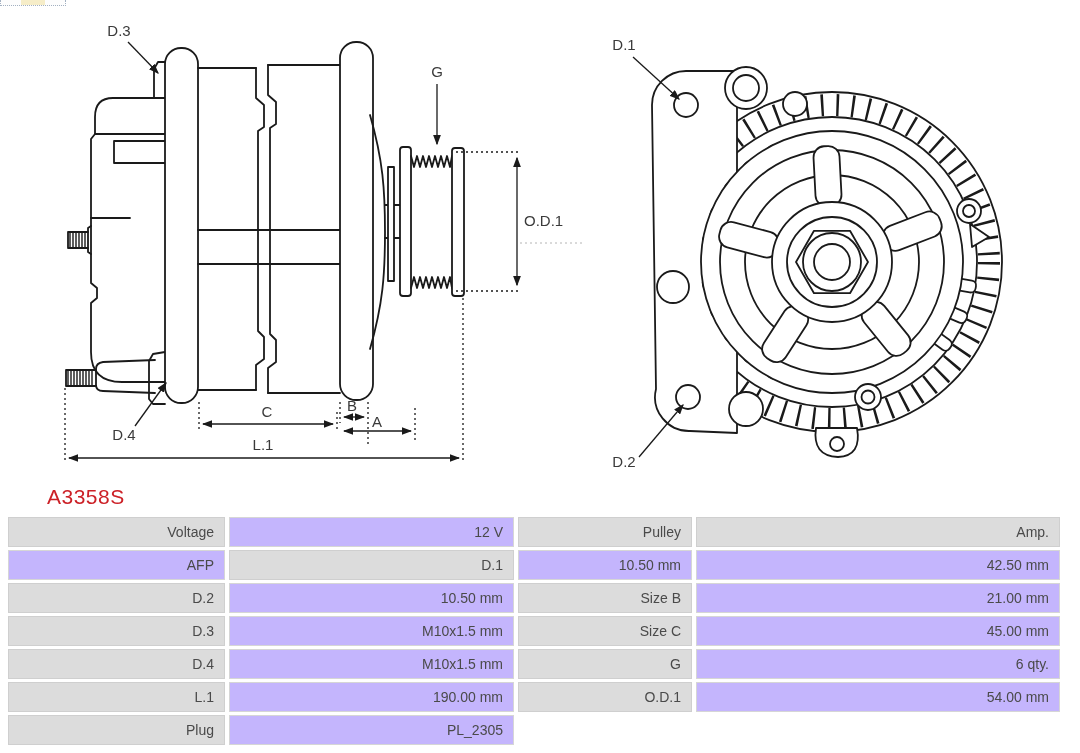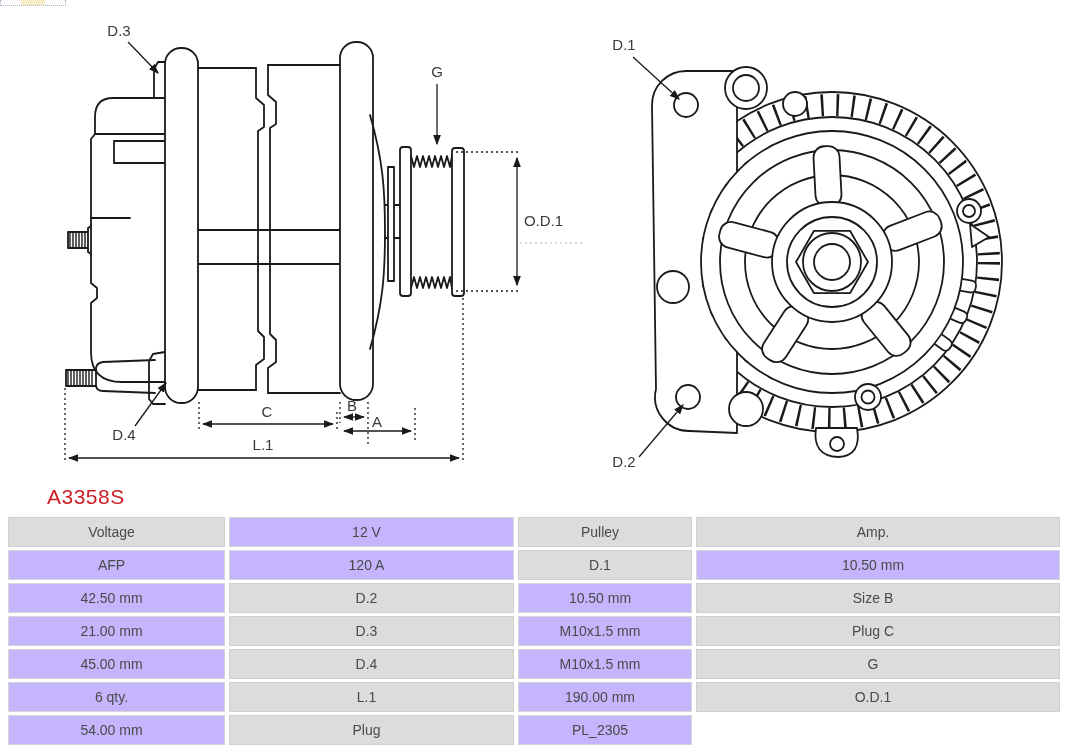--- a/index.html
+++ b/index.html
@@ -7,21 +7,21 @@
          font-family:"Liberation Sans", sans-serif;}
   .corner-artifact{position:absolute;left:0;top:0;width:66px;height:6px;
     border:1px dotted #a3b1c2;border-top:none;box-sizing:border-box;background:#fdfdfd;}
   .corner-artifact .strip{position:absolute;left:20px;top:0;width:24px;height:100%;background:#f6edc8;}
   .drawing-svg{position:absolute;top:0;}
   .part-number{position:absolute;left:10px;top:485px;font-size:21px;letter-spacing:.5px;
     color:#cc2127;font-weight:400;margin-left:37px;}
   .spec-table{position:absolute;left:8px;top:517px;display:grid;
     grid-template-columns:217px 285px 174px 364px;gap:3px 4px;}
   .td{height:28px;line-height:28px;border:1px solid #cfcfcf;font-size:14px;color:#4a4a4a;
-    text-align:center;padding-right:10px;box-sizing:content-box;overflow:hidden;white-space:nowrap;}
+    text-align:right;padding-right:10px;box-sizing:content-box;overflow:hidden;white-space:nowrap;}
   .td.lbl{background:#dcdcdc;}
   .td.val{background:#c4b5fd;border-color:#d6d6d6;}
   svg text{font-family:"Liberation Sans", sans-serif;font-size:15px;fill:#3a3a3a;}
 </style>
 </head>
 <body>
 
 <div class="stage">
 
   <div class="corner-artifact">
@@ -183,34 +183,33 @@
 
   <div class="part-number">A3358S</div>
 
   <div class="spec-table">
     <div class="td lbl">Voltage</div>
     <div class="td val">12 V</div>
     <div class="td lbl">Pulley</div>
     <div class="td lbl">Amp.</div>
 
     <div class="td val">AFP</div>
-    <div class="td val">120 A</div>
     <div class="td lbl">D.1</div>
     <div class="td val">10.50 mm</div>
 
     <div class="td val">42.50 mm</div>
     <div class="td lbl">D.2</div>
     <div class="td val">10.50 mm</div>
 
     <div class="td lbl">Size B</div>
     <div class="td val">21.00 mm</div>
     <div class="td lbl">D.3</div>
     <div class="td val">M10x1.5 mm</div>
 
-    <div class="td lbl">Plug C</div>
+    <div class="td lbl">Size C</div>
     <div class="td val">45.00 mm</div>
     <div class="td lbl">D.4</div>
     <div class="td val">M10x1.5 mm</div>
 
     <div class="td lbl">G</div>
     <div class="td val">6 qty.</div>
     <div class="td lbl">L.1</div>
     <div class="td val">190.00 mm</div>
 
     <div class="td lbl">O.D.1</div>

